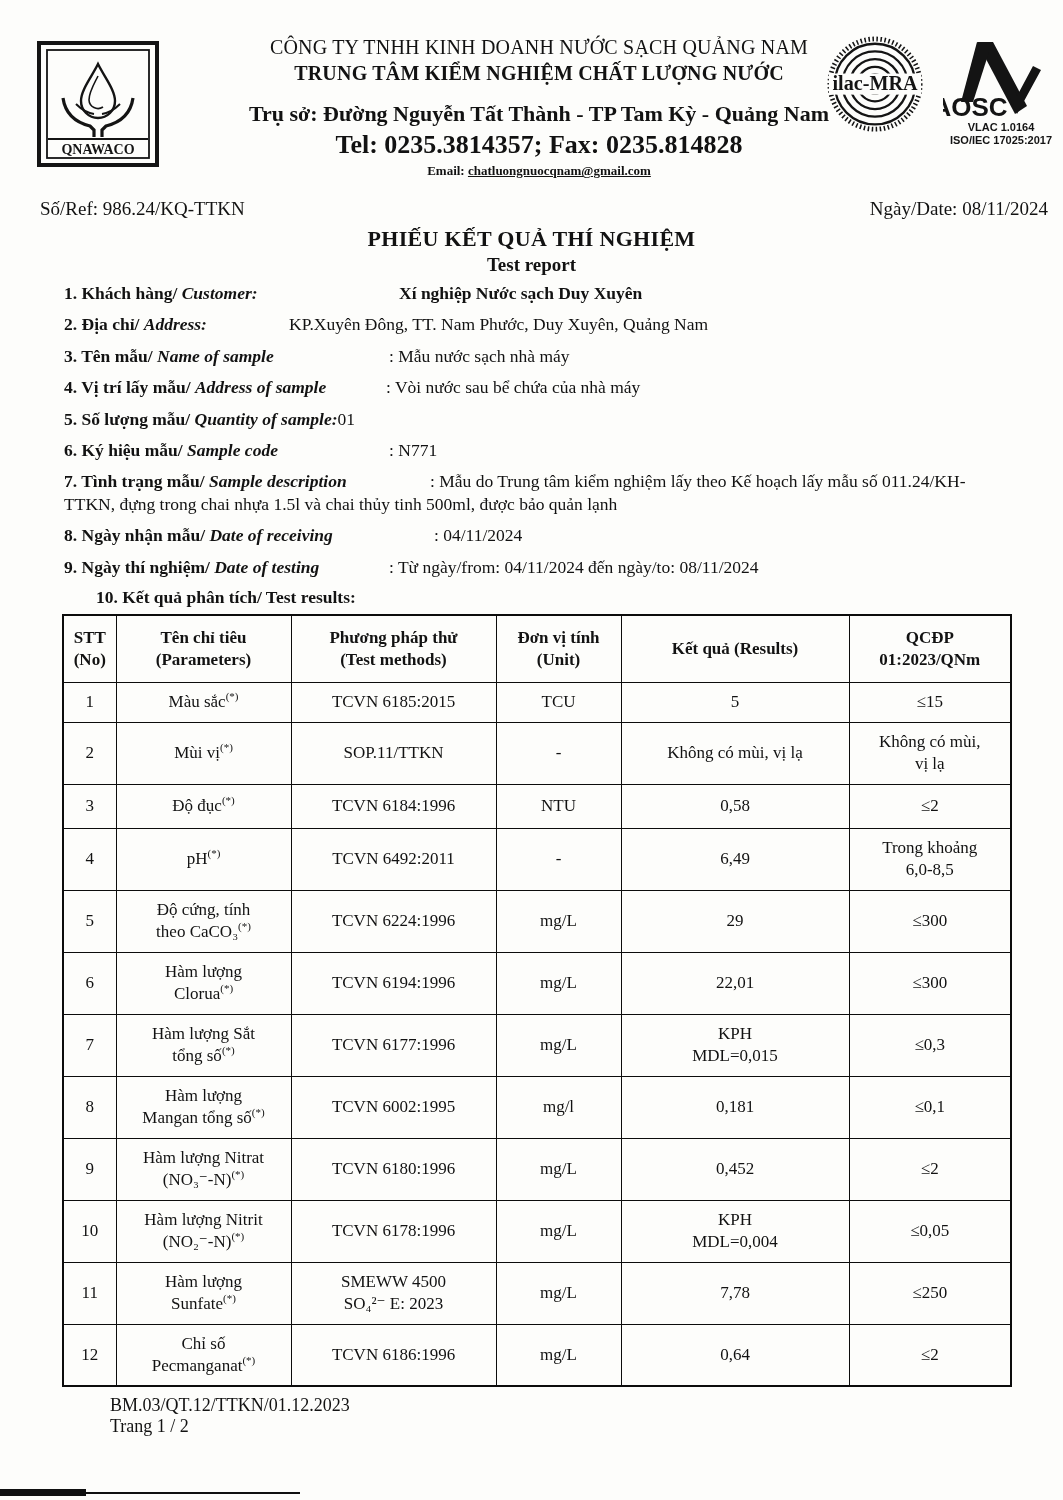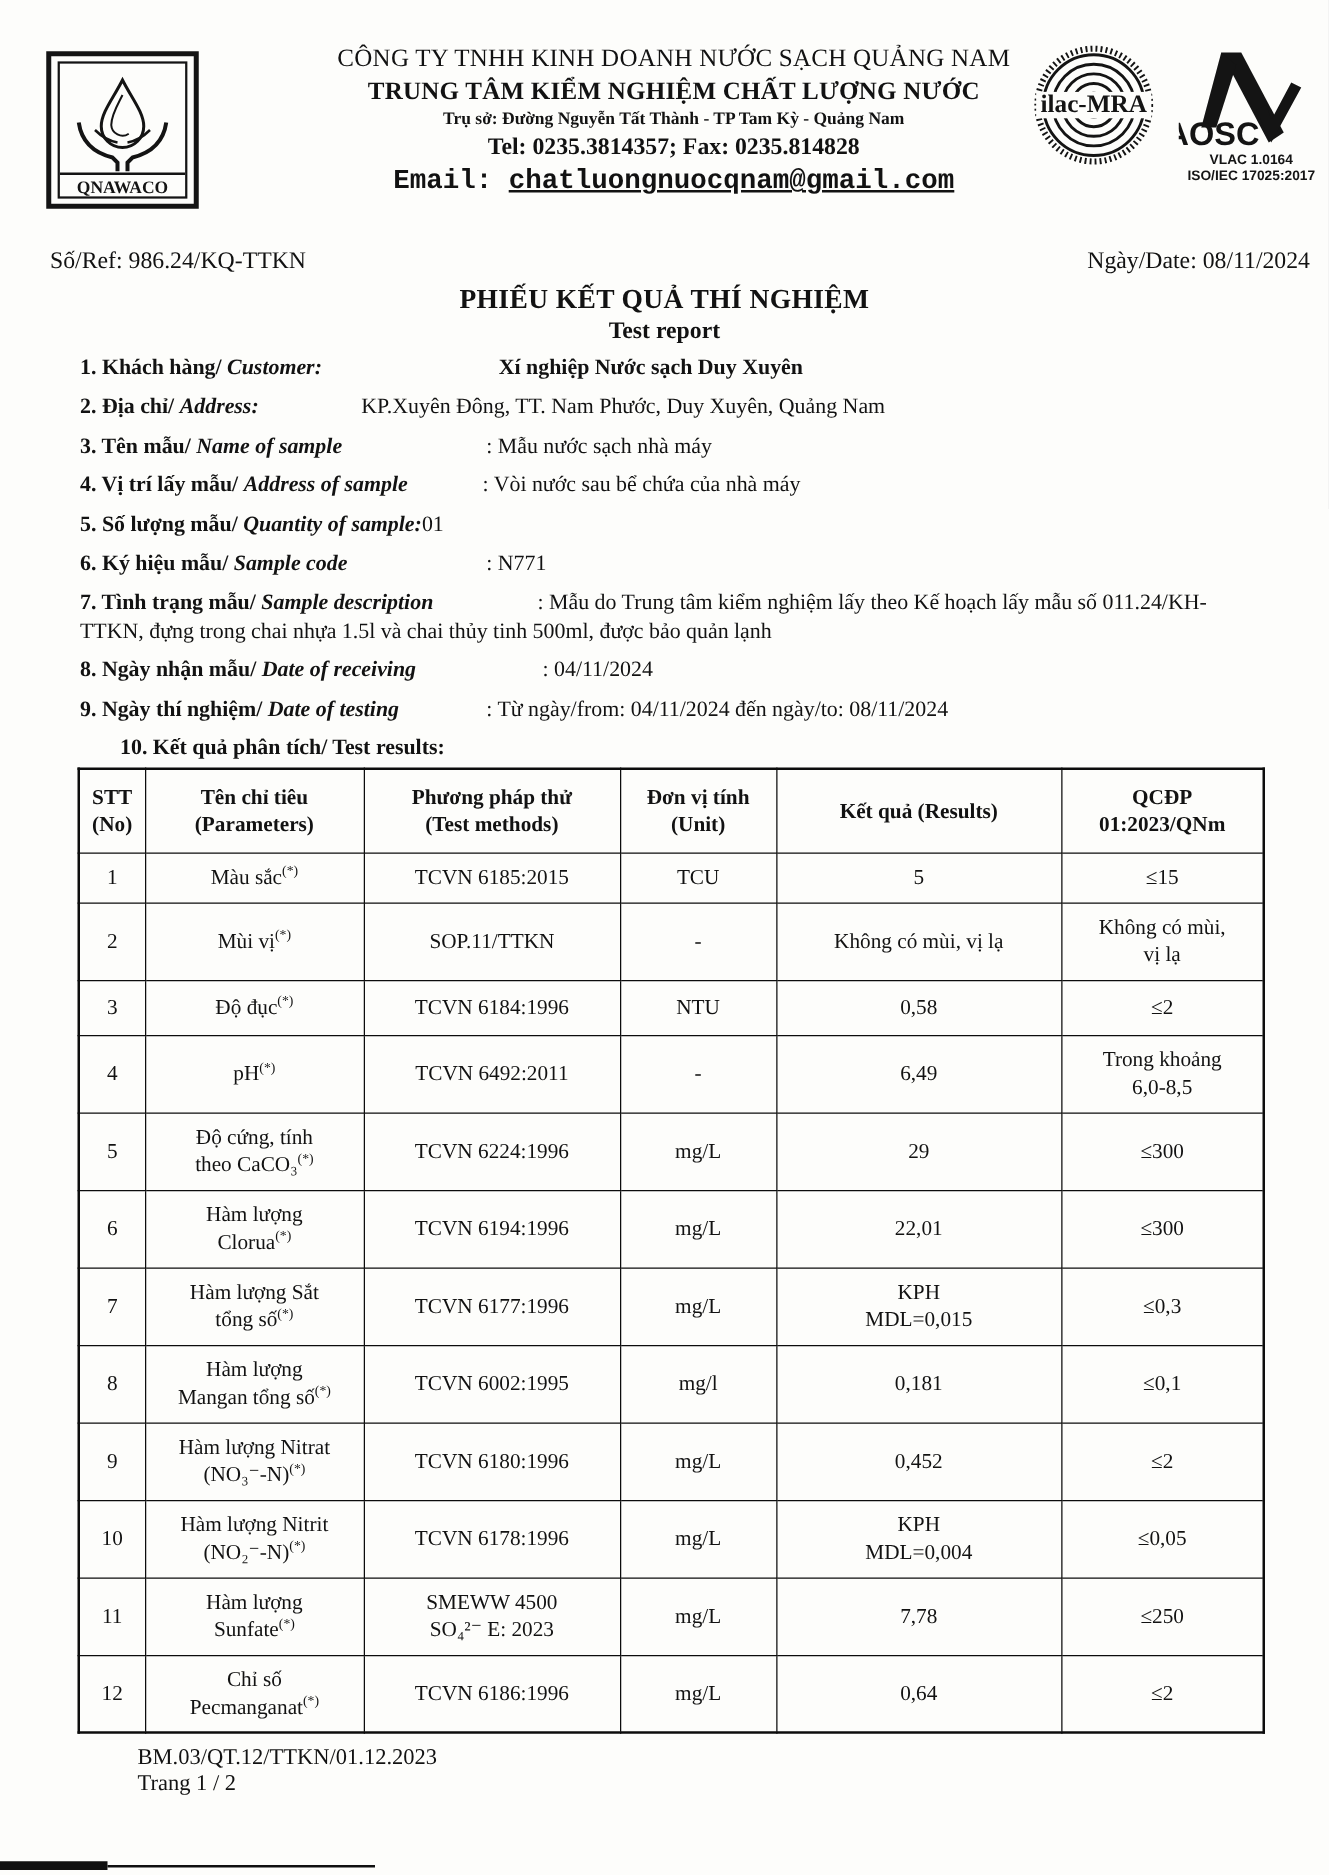--- a/index.html
+++ b/index.html
@@ -20,23 +20,23 @@
   }
   .logo-left{position:absolute;left:36px;top:40px;}
   .logos-right{position:absolute;right:8px;top:30px;display:flex;align-items:flex-start;gap:20px;}
   .head-center{
     margin:0 170px 0 185px;
     text-align:center;
     line-height:1.32;
   }
   .head-company{font-size:20px;letter-spacing:.2px;}
   .head-center .head-dept{font-size:20px;font-weight:bold;letter-spacing:.2px;}
-  .head-addr{font-size:14px;font-weight:bold;}
-  .head-tel{font-size:19px;font-weight:bold;}
-  .head-email{font-size:22px;font-weight:bold;font-family:Liberation Mono, monospace;}
+  .head-addr{font-size:22px;font-weight:bold;margin-top:12px;}
+  .head-tel{font-size:26px;font-weight:bold;}
+  .head-email{font-size:13px;font-weight:bold;}
   .head-email .email-link{text-decoration:underline;}
   
   .ref-row{
     display:flex;justify-content:space-between;
     margin:14px 15px 0 40px;
     font-size:19px;
   }
   .doc-title{margin:6px 0 0;text-align:center;font-size:22px;font-weight:bold;letter-spacing:.3px;}
   .doc-subtitle{margin:2px 0 6px;text-align:center;font-size:19px;font-weight:bold;}
   

